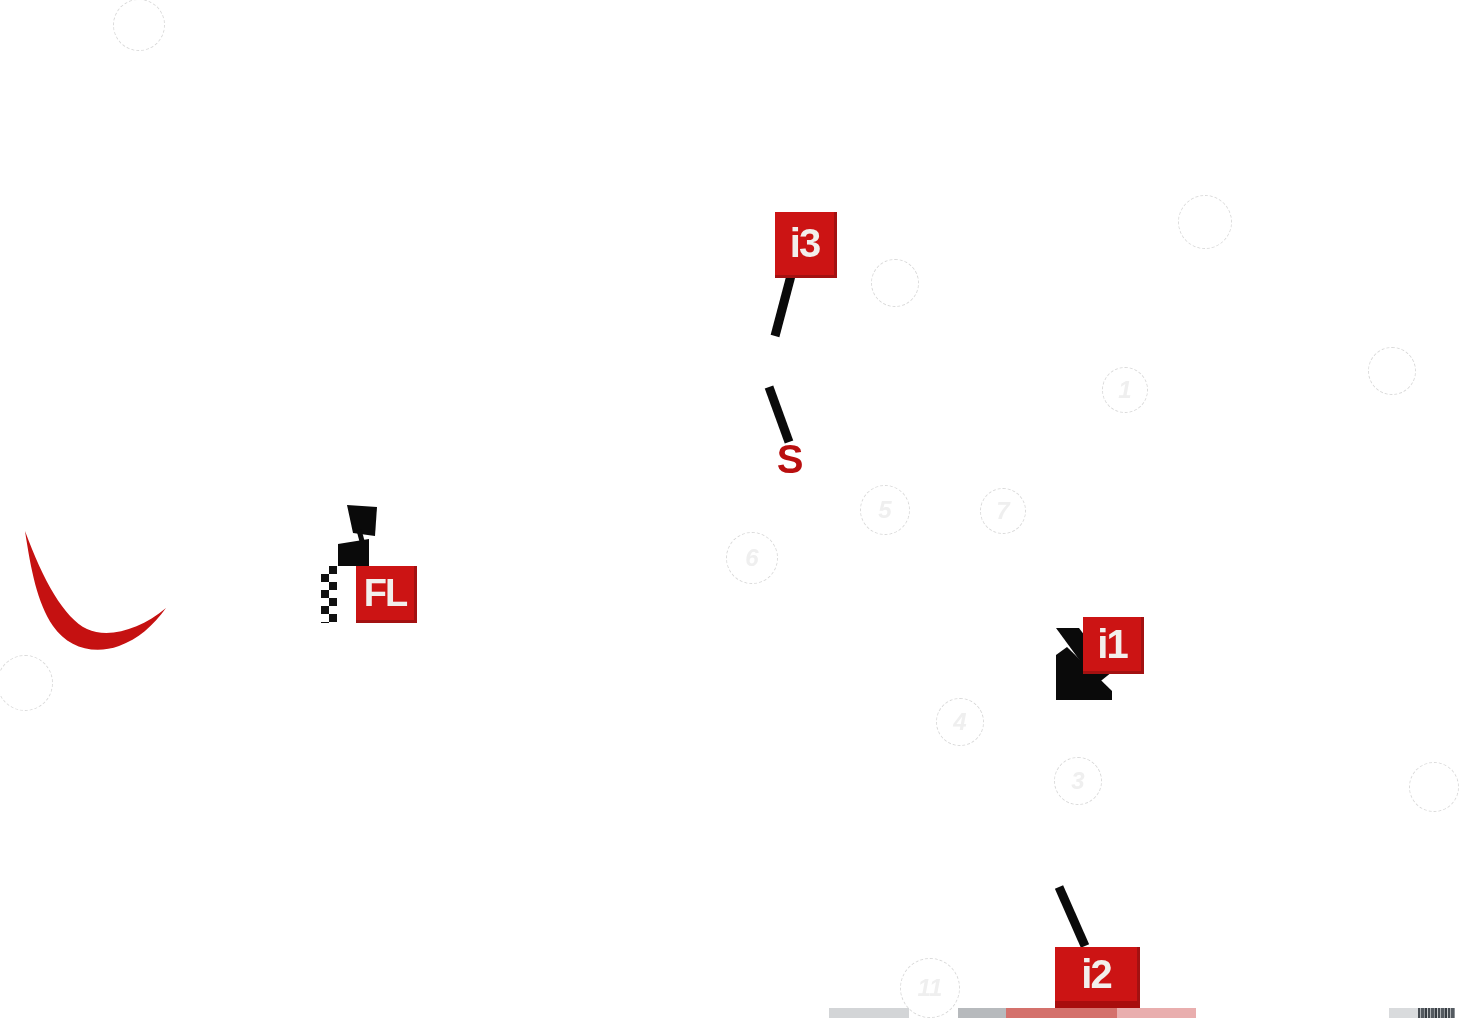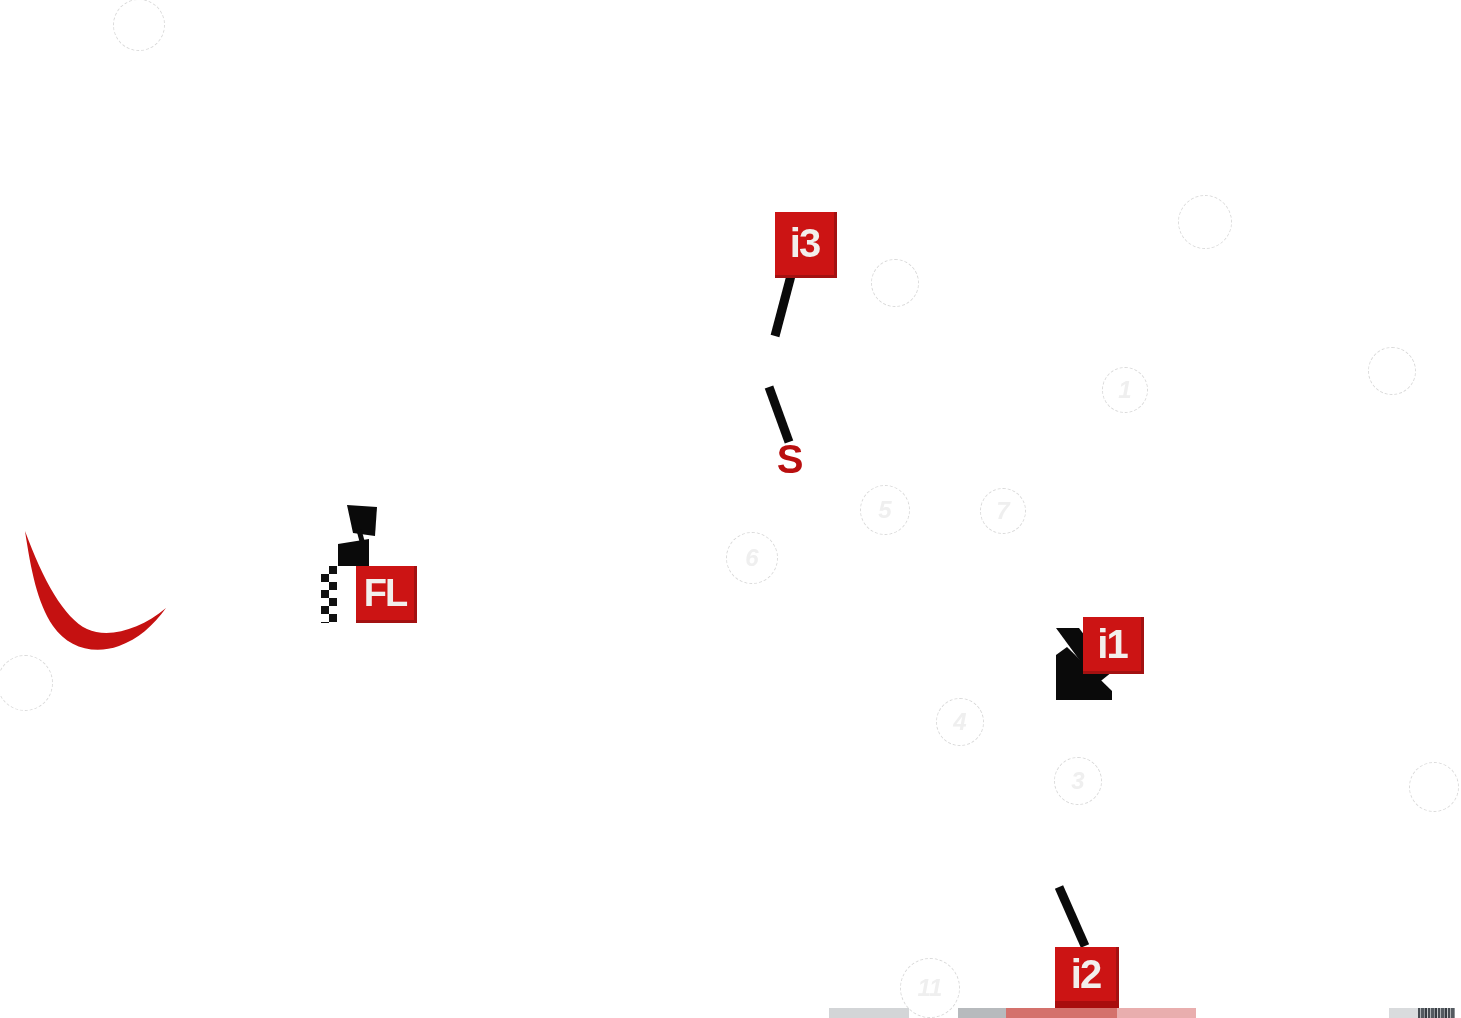--- a/index.html
+++ b/index.html
@@ -6,21 +6,21 @@
   .stage{position:relative;width:1461px;height:1018px;background:#ffffff;overflow:hidden;
          font-family:"Liberation Sans", sans-serif;}
   .track-svg{position:absolute;left:0;top:0;width:1461px;height:1018px;}
 
   
   .mbox{position:absolute;display:flex;align-items:center;justify-content:center;
         background:#cc1414;border-right:3px solid #a31111;border-bottom:3px solid #a31111;
         color:#f2efec;font-weight:bold;font-size:40px;letter-spacing:-2px;box-sizing:border-box;}
   .mbox-i3{left:775px;top:212px;width:62px;height:66px;}
   .mbox-i1{left:1083px;top:588px;width:61px;height:57px;margin-top:29px;}
-  .mbox-i2{left:1055px;top:947px;width:64px;height:61px;border-bottom:7px solid #a80d0d;}
+  .mbox-i2{left:1055px;top:947px;width:85px;height:61px;border-bottom:7px solid #a80d0d;}
   .mbox-fl{left:337px;top:566px;width:61px;height:57px;font-size:38px;margin-left:19px;}
 
   .s-label{position:absolute;left:770px;top:438px;width:40px;height:42px;
            display:flex;align-items:center;justify-content:center;
            color:#b90f0f;font-weight:bold;font-size:40px;}
 
   .fl-checker{position:absolute;left:321px;top:566px;width:16px;height:57px;
     background-color:#ffffff;
     background-image:
       linear-gradient(45deg,#111 25%,transparent 25%,transparent 75%,#111 75%),

